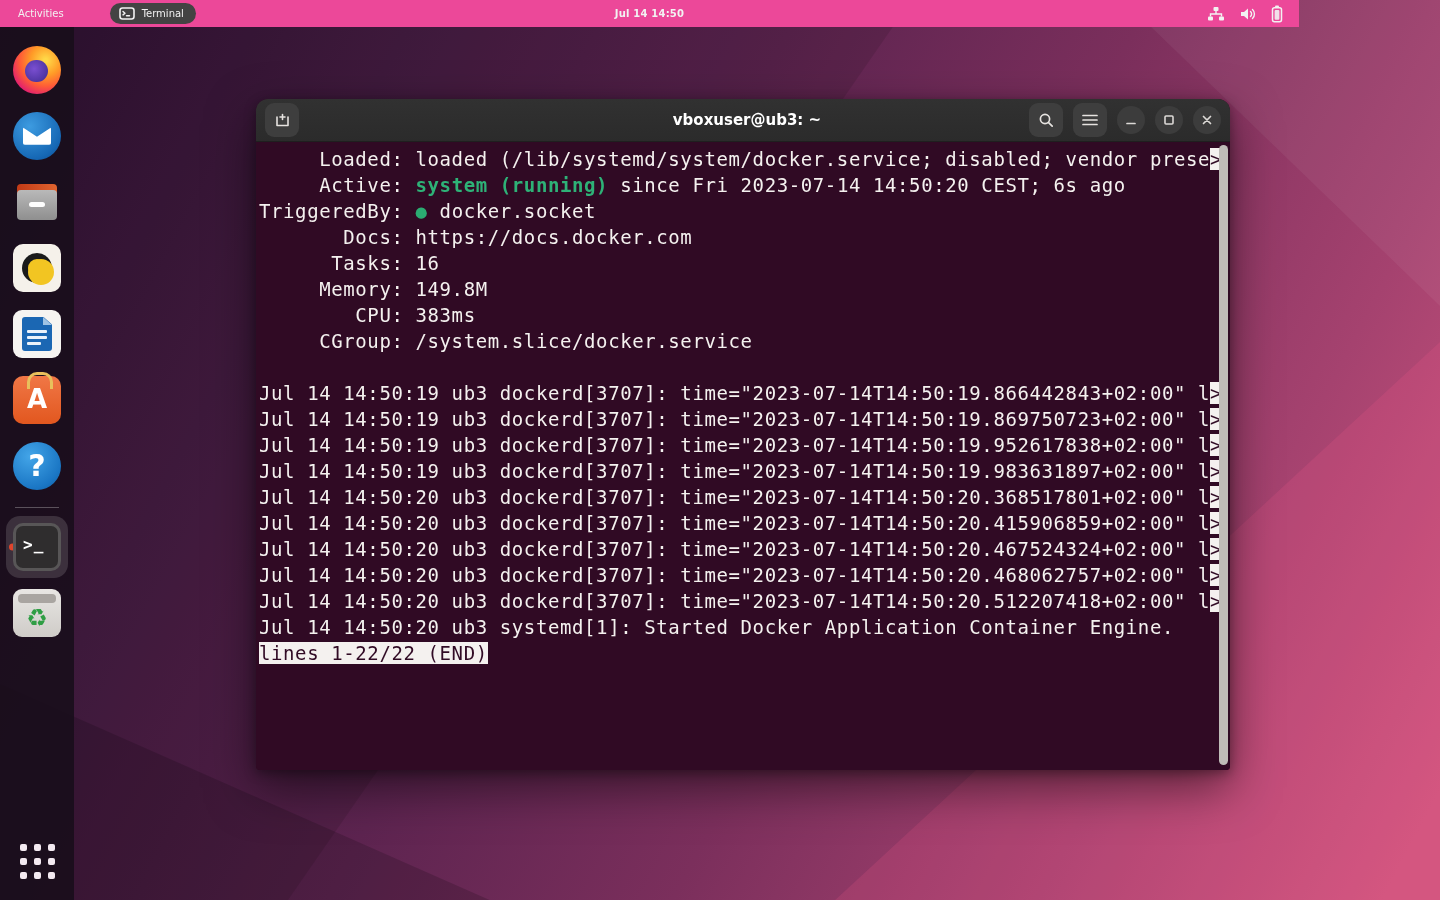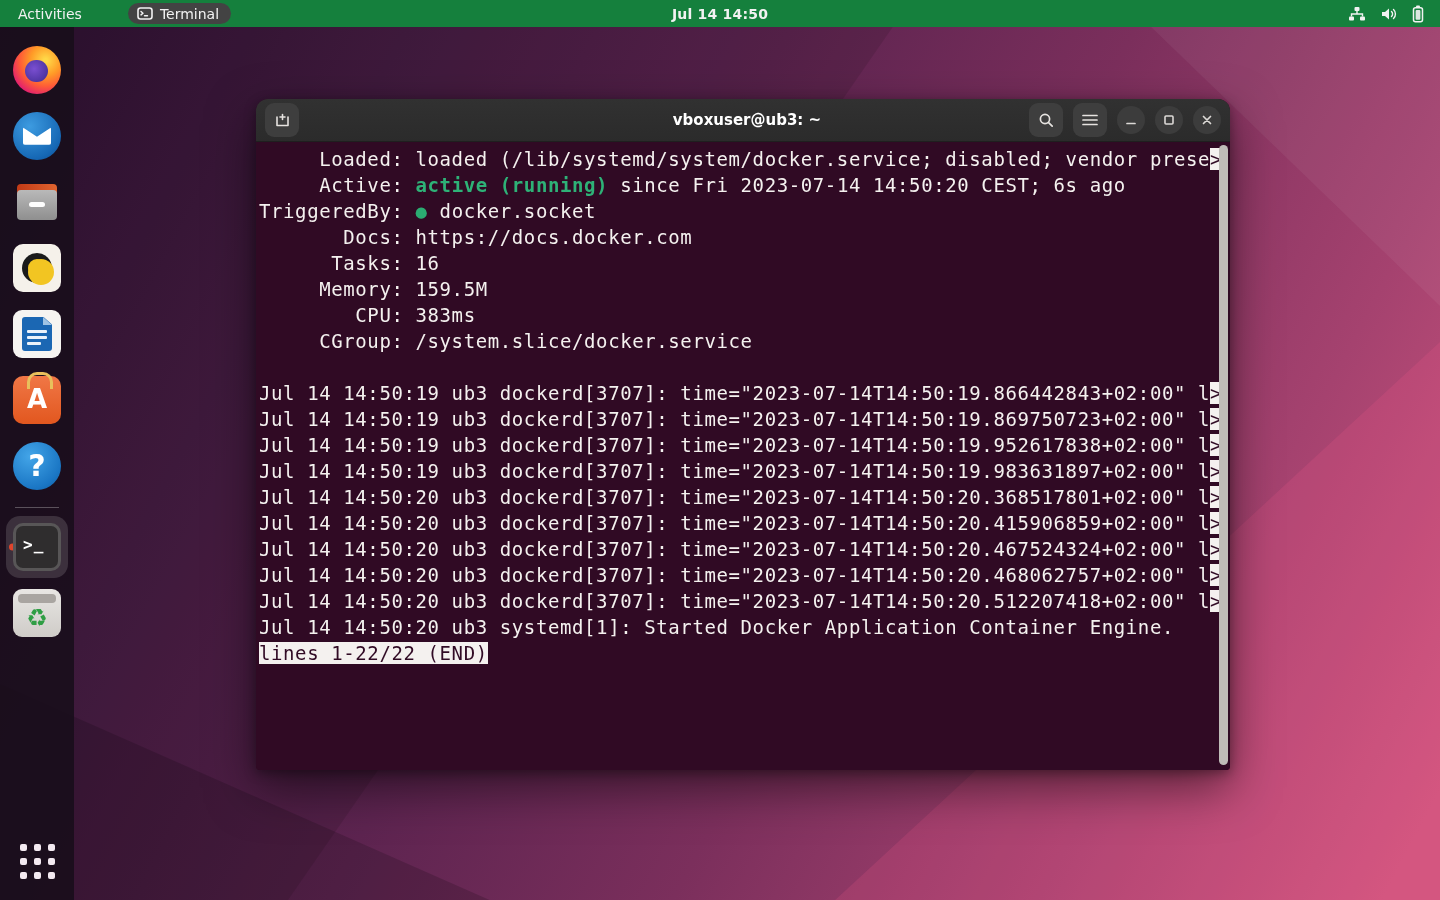--- a/index.html
+++ b/index.html
@@ -12,23 +12,23 @@
     background:
       linear-gradient(118deg, #2c1130 0%, #451c42 22%, #5d2450 42%, #7b2f5c 60%, #a5426f 80%, #cc557e 97%);
   }
   .shard1 { position:absolute; inset:0; background:rgba(255,96,140,.16); clip-path:polygon(58% 100%, 100% 38%, 100% 100%); }
   .shard2 { position:absolute; inset:0; background:rgba(255,255,255,.05); clip-path:polygon(78% 0, 100% 0, 100% 34%); }
   .shard3 { position:absolute; inset:0; background:rgba(0,0,0,.16); clip-path:polygon(0 76%, 34% 100%, 0 100%); }
   .shard4 { position:absolute; inset:0; background:rgba(0,0,0,.10); clip-path:polygon(0 3%, 62% 3%, 20% 100%, 0 100%); }
 
   
   .topbar {
-    position:absolute; top:0; left:0; width:1440px; height:27px;
-    background:#15803d; color:#f2f2f2; display:flex; align-items:center;
-    font-size:14px; z-index:50;
+    position:absolute; top:0; left:0; width:1299px; height:27px;
+    background:#ec4899; color:#f2f2f2; display:flex; align-items:center;
+    font-size:10px; z-index:50;
   }
   .activities { padding:0 18px; height:100%; display:flex; align-items:center; cursor:pointer; }
   .app-pill {
     display:flex; align-items:center; gap:7px; background:#434343; border-radius:12px;
     height:21px; padding:0 12px 0 9px; margin-left:28px; cursor:pointer;
   }
   .app-pill svg { display:block; }
   .clock { position:absolute; left:50%; transform:translateX(-50%); font-weight:600; letter-spacing:.2px; cursor:pointer; }
   .tray { position:absolute; right:10px; display:flex; align-items:center; gap:14px; height:100%; padding:0 6px; cursor:pointer; }
   .tray svg { display:block; }
@@ -244,25 +244,25 @@
       <div class="circ-btn">
         <svg width="12" height="12" viewBox="0 0 12 12">
           <path d="M2.5 2.5l7 7M9.5 2.5l-7 7" stroke="#dcd9d6" stroke-width="1.7" stroke-linecap="round"></path>
         </svg>
       </div>
     </div>
   </div>
   <div class="term-body">
     <div id="term-lines">
         <div class="tline"><span>     Loaded: loaded (/lib/systemd/system/docker.service; disabled; vendor prese</span><span class="seg-inv">&gt;</span></div>
-        <div class="tline"><span>     Active: </span><span class="seg-g">active (running)</span><span> since Fri 2023-07-14 14:50:20 CEST; 6s ago</span></div>
+        <div class="tline"><span>     Active: </span><span class="seg-g">system (running)</span><span> since Fri 2023-07-14 14:50:20 CEST; 6s ago</span></div>
         <div class="tline"><span>TriggeredBy: </span><span class="seg-gd">●</span><span> docker.socket</span></div>
         <div class="tline"><span>       Docs: https://docs.docker.com</span></div>
         <div class="tline"><span>      Tasks: 16</span></div>
-        <div class="tline"><span>     Memory: 159.5M</span></div>
+        <div class="tline"><span>     Memory: 149.8M</span></div>
         <div class="tline"><span>        CPU: 383ms</span></div>
         <div class="tline"><span>     CGroup: /system.slice/docker.service</span></div>
         <div class="tline"></div>
         <div class="tline"><span>Jul 14 14:50:19 ub3 dockerd[3707]: time="2023-07-14T14:50:19.866442843+02:00" l</span><span class="seg-inv">&gt;</span></div>
         <div class="tline"><span>Jul 14 14:50:19 ub3 dockerd[3707]: time="2023-07-14T14:50:19.869750723+02:00" l</span><span class="seg-inv">&gt;</span></div>
         <div class="tline"><span>Jul 14 14:50:19 ub3 dockerd[3707]: time="2023-07-14T14:50:19.952617838+02:00" l</span><span class="seg-inv">&gt;</span></div>
         <div class="tline"><span>Jul 14 14:50:19 ub3 dockerd[3707]: time="2023-07-14T14:50:19.983631897+02:00" l</span><span class="seg-inv">&gt;</span></div>
         <div class="tline"><span>Jul 14 14:50:20 ub3 dockerd[3707]: time="2023-07-14T14:50:20.368517801+02:00" l</span><span class="seg-inv">&gt;</span></div>
         <div class="tline"><span>Jul 14 14:50:20 ub3 dockerd[3707]: time="2023-07-14T14:50:20.415906859+02:00" l</span><span class="seg-inv">&gt;</span></div>
         <div class="tline"><span>Jul 14 14:50:20 ub3 dockerd[3707]: time="2023-07-14T14:50:20.467524324+02:00" l</span><span class="seg-inv">&gt;</span></div>

